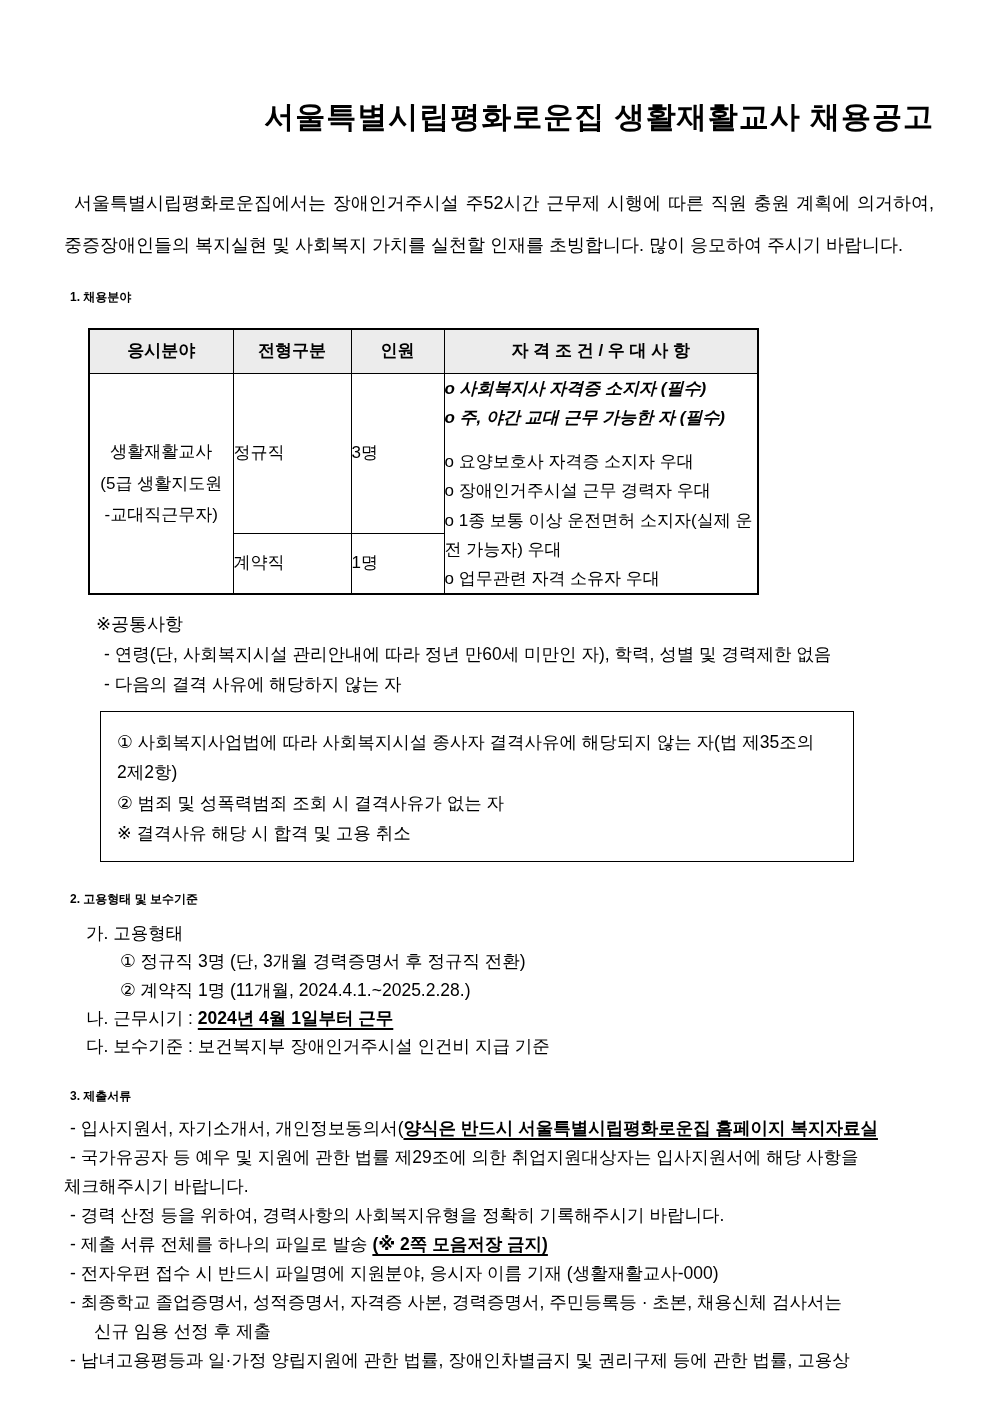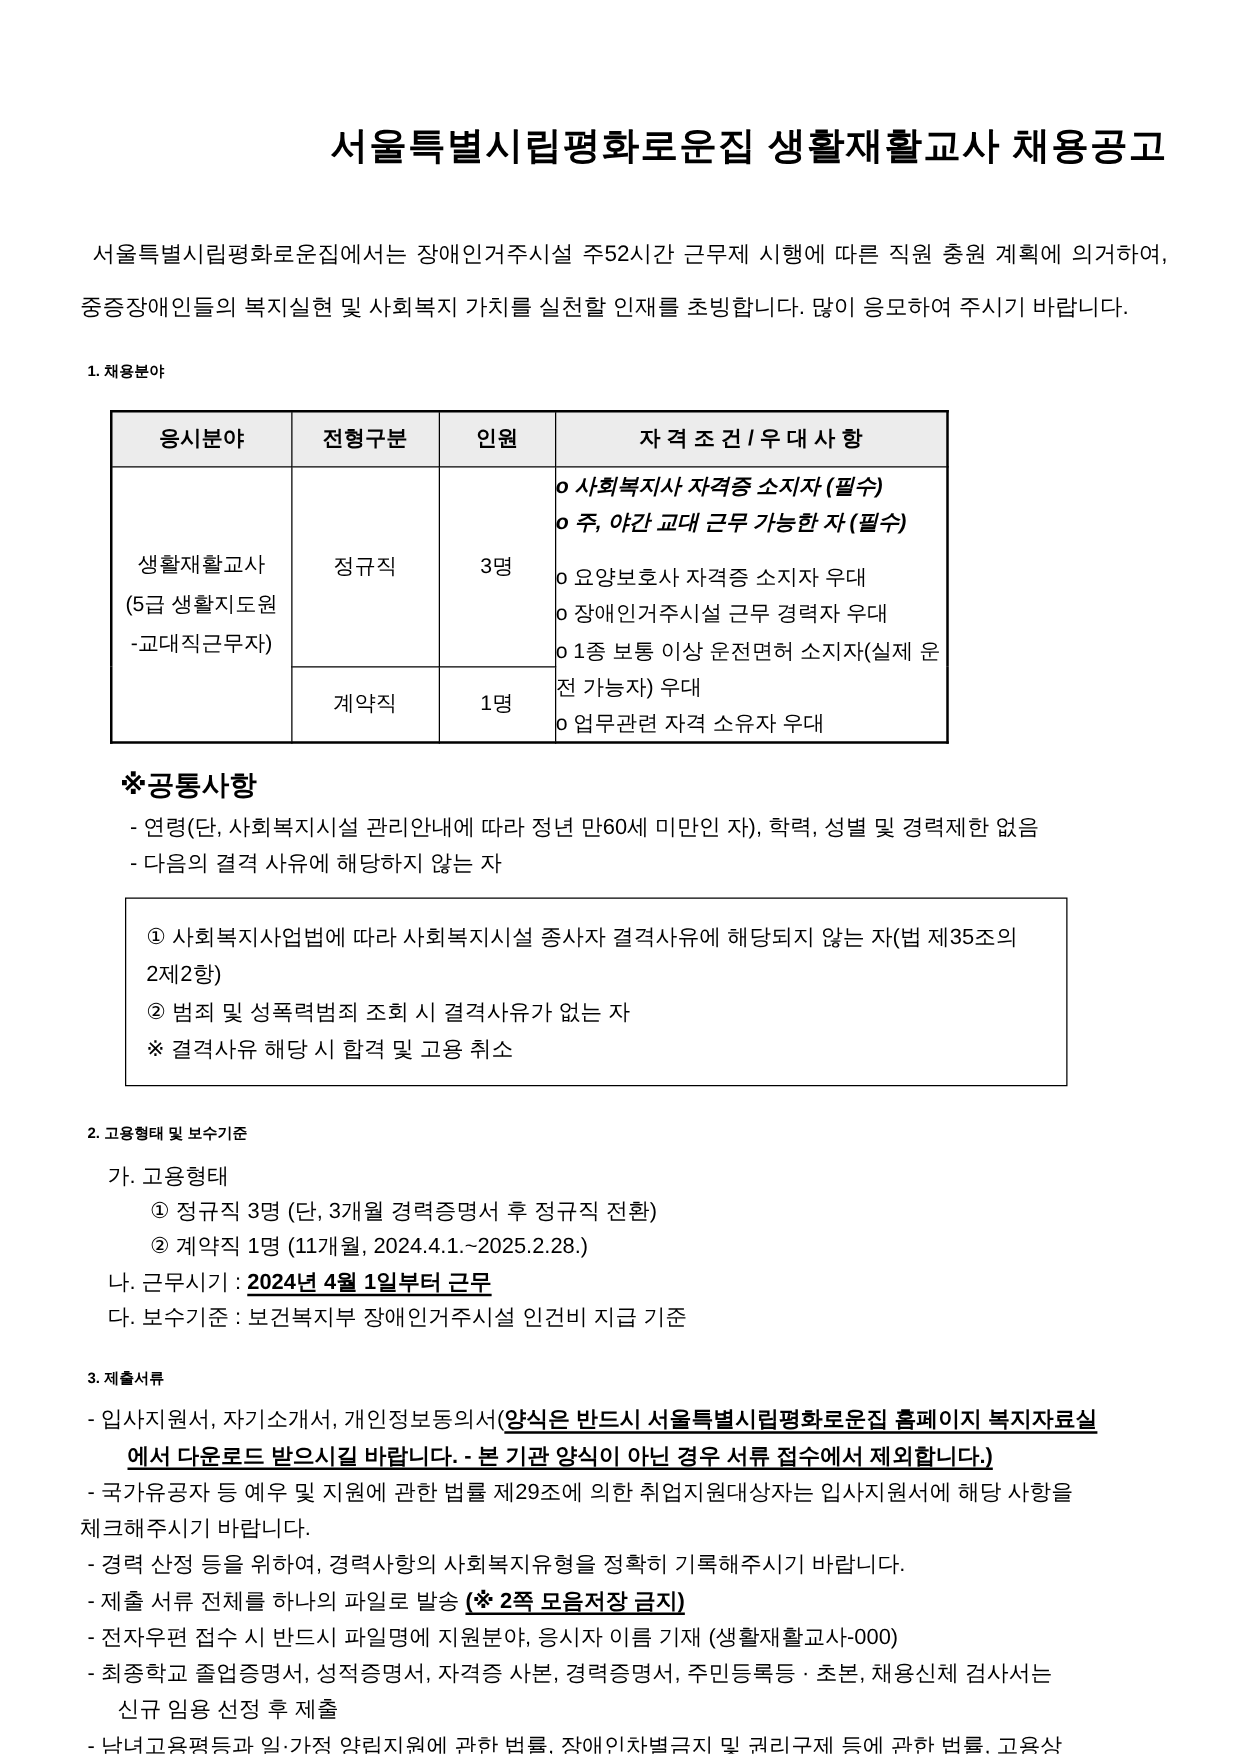--- a/index.html
+++ b/index.html
@@ -77,32 +77,32 @@
   }
   .rec-table thead th {
     background: #ececec;
     height: 43px;
     font-weight: bold;
     text-align: center;
     vertical-align: middle;
   }
   .rec-table .row-regular td.cell-c { height: 144px; }
   .rec-table .row-contract td.cell-c { height: 54px; }
-  .cell-c { text-align: center; vertical-align: middle; }
+  .cell-c { vertical-align: middle; }
   .pos-cell { text-align: center; vertical-align: middle; line-height: 1.85; }
   .quals-cell {
     vertical-align: top;
     padding: 12px 8px 8px 10px;
     line-height: 1.72;
   }
   .quals-gap { height: 15px; }
 
   
   .common-block { margin: 14px 0 0 32px; }
-  .common-head { font-size: 22px; font-weight: bold; line-height: 1.7; }
+  .common-head { font-size: 18px; font-weight: normal; line-height: 1.7; }
   .common-item { margin-left: 8px; line-height: 1.7; word-break: keep-all; }
 
   
   .disq-box {
     margin: 12px 0 0 36px;
     width: 754px;
     box-sizing: border-box;
     border: 1px solid #000;
     padding: 15px 14px 13px 16px;
     line-height: 1.72;
@@ -185,21 +185,20 @@
 
   <h2 class="sec-h" id="sec2-h">2. 고용형태 및 보수기준</h2>
   <p class="s2-l1">가. 고용형태</p>
   <p class="s2-l2">① 정규직 3명 (단, 3개월 경력증명서 후 정규직 전환)</p>
   <p class="s2-l2">② 계약직 1명 (11개월, 2024.4.1.~2025.2.28.)</p>
   <p class="s2-l1"><span>나. 근무시기 : </span><span class="bu">2024년 4월 1일부터 근무</span></p>
   <p class="s2-l1">다. 보수기준 : 보건복지부 장애인거주시설 인건비 지급 기준</p>
 
   <h2 class="sec-h" id="sec3-h">3. 제출서류</h2>
   <p class="s3-item"><span>- 입사지원서, 자기소개서, 개인정보동의서(</span><span class="bu">양식은 반드시 서울특별시립평화로운집 홈페이지 복지자료실</span></p>
-  <p class="s3-item s3-wrap2"><span class="bu">에서 다운로드 받으시길 바랍니다. - 본 기관 양식이 아닌 경우 서류 접수에서 제외합니다.)</span></p>
   <p class="s3-item">- 국가유공자 등 예우 및 지원에 관한 법률 제29조에 의한 취업지원대상자는 입사지원서에 해당 사항을</p>
   <p class="s3-item s3-wrap0">체크해주시기 바랍니다.</p>
   <p class="s3-item">- 경력 산정 등을 위하여, 경력사항의 사회복지유형을 정확히 기록해주시기 바랍니다.</p>
   <p class="s3-item"><span>- 제출 서류 전체를 하나의 파일로 발송 </span><span class="bu">(※ 2쪽 모음저장 금지)</span></p>
   <p class="s3-item">- 전자우편 접수 시 반드시 파일명에 지원분야, 응시자 이름 기재 (생활재활교사-000)</p>
   <p class="s3-item">- 최종학교 졸업증명서, 성적증명서, 자격증 사본, 경력증명서, 주민등록등 · 초본, 채용신체 검사서는</p>
   <p class="s3-item s3-indent2">신규 임용 선정 후 제출</p>
   <p class="s3-item">- 남녀고용평등과 일·가정 양립지원에 관한 법률, 장애인차별금지 및 권리구제 등에 관한 법률, 고용상</p>
 
 </div>

